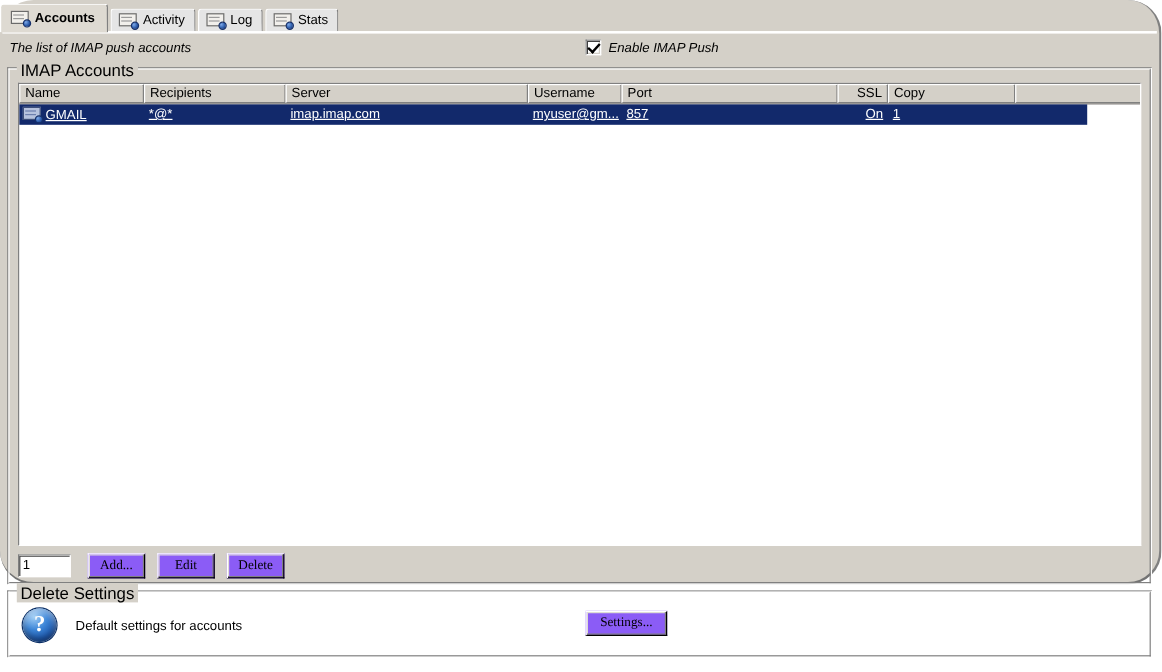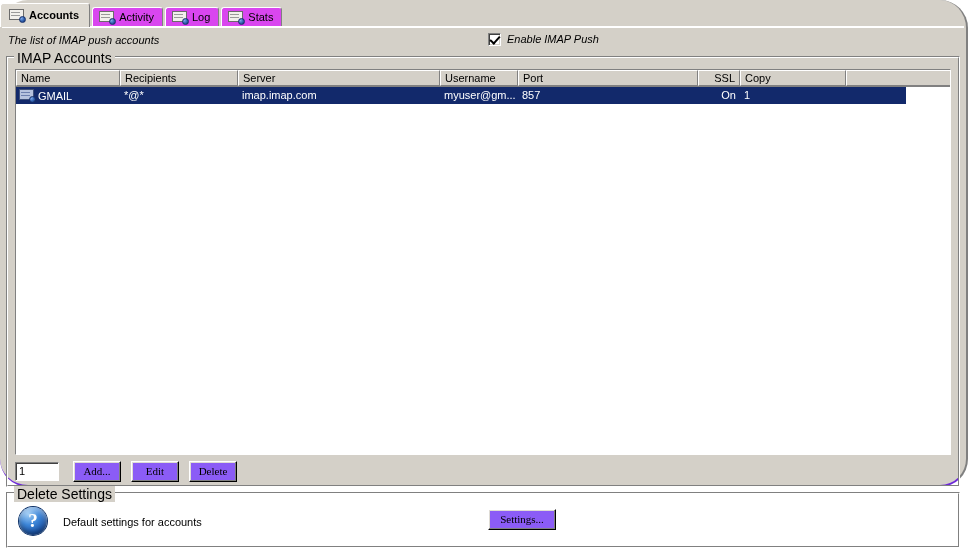--- a/index.html
+++ b/index.html
@@ -18,42 +18,42 @@
 
   
   #app-window {
     position: absolute;
     left: 0; top: 0;
     width: 968px;
     height: 487px;
     background: #d4d0c8;
     box-sizing: border-box;
     border-right: 2px solid #808080;
-    border-bottom: 2px solid #6d28d9;
+    border-bottom: 2px solid #737373;
     border-radius: 28px;
   }
 
   
   #tab-strip {
     position: absolute;
     left: 2px; top: 2px;
     width: 962px;
     height: 25px;
     display: flex;
     align-items: flex-end;
   }
   .tab {
     position: relative;
     height: 20px;
     display: flex;
     align-items: center;
     gap: 4px;
     padding: 0 8px 0 6px;
     margin-right: 2px;
-    background: #d946ef;
+    background: #e5e5e5;
     border-top: 1px solid #ffffff;
     border-left: 1px solid #ffffff;
     border-right: 1px solid #808080;
     border-bottom: none;
     border-radius: 3px 3px 0 0;
     box-sizing: border-box;
     white-space: nowrap;
     cursor: default;
   }
   .tab.active {
@@ -124,20 +124,21 @@
   }
   #list-caption {
     position: absolute;
     left: 0; top: 1px;
     font-size: 11px;
   }
   #enable-push-wrap {
     position: absolute;
     left: 480px; top: 0px;
     display: flex;
+    align-items: center;
     gap: 6px;
     cursor: default;
   }
   .wincheck {
     width: 13px; height: 13px;
     background: #ffffff;
     border-top: 1px solid #808080;
     border-left: 1px solid #808080;
     border-right: 1px solid #ffffff;
     border-bottom: 1px solid #ffffff;
@@ -238,20 +239,21 @@
   }
   .cell {
     height: 17px;
     line-height: 16px;
     padding: 0 4px;
     box-sizing: border-box;
     overflow: hidden;
     white-space: nowrap;
     font-size: 11px;
     flex: 0 0 auto;
+    text-decoration: underline;
   }
   .cell.right { text-align: right; }
   .cell.with-icon {
     display: flex;
     align-items: center;
     gap: 3px;
     padding-left: 3px;
   }
 
   

